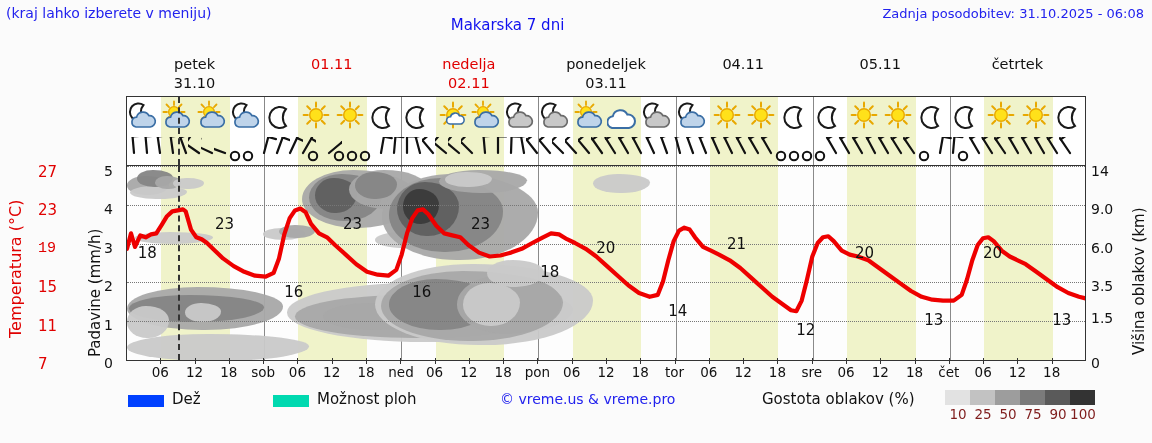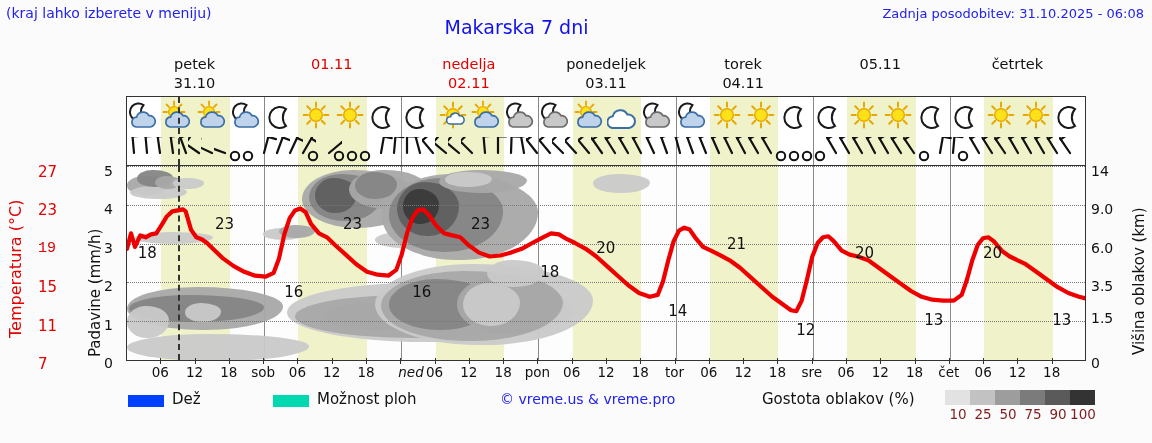--- a/index.html
+++ b/index.html
@@ -1,19 +1,19 @@
 <!DOCTYPE html>
 <html><head>
 <meta charset="utf-8">
 <style>
   html,body{margin:0;padding:0;background:#fbfbfb;}
   body{width:1152px;height:443px;font-family:"DejaVu Sans","Liberation Sans",sans-serif;overflow:hidden;position:relative;}
   .abs{position:absolute;}
   #hdr-left{left:6px;top:5px;font-size:14px;color:#2222ee;white-space:nowrap;}
-  #hdr-title{left:0;top:16px;width:1015px;text-align:center;font-size:19px;color:#1111ee;font-weight:400;padding-left:9px;}
+  #hdr-title{left:0;top:16px;width:1015px;text-align:center;font-size:15px;color:#1111ee;font-weight:400;}
   #hdr-right{right:8px;top:6px;font-size:13px;color:#2222ee;white-space:nowrap;}
   #daybar{position:absolute;left:126px;top:55px;width:960px;height:41px;}
   .daycell{position:absolute;top:0;text-align:center;font-size:14.5px;line-height:19px;color:#111;}
   .daycell.red{color:#e00000;}
 
   
   #band{position:absolute;left:126px;top:96px;width:960px;height:70px;border:1px solid #333;box-sizing:border-box;background:#fff;}
   .bandcol{position:absolute;top:0;height:100%;box-sizing:border-box;}
   .bandcol.hl{background:#f0f3ca;}
   .daysep{position:absolute;top:0;width:1px;height:100%;background:#888;}
@@ -69,21 +69,20 @@
     </div>
     <div class="daycell red" style="left: 274.286px; width: 137.143px;">
       <div>nedelja</div>
       <div>02.11</div>
     </div>
     <div class="daycell" style="left: 411.429px; width: 137.143px;">
       <div>ponedeljek</div>
       <div>03.11</div>
     </div>
     <div class="daycell" style="left: 548.571px; width: 137.143px;">
-      <div>torek</div>
       <div>04.11</div>
     </div>
     <div class="daycell" style="left: 685.714px; width: 137.143px;">
       <div>05.11</div>
     </div>
     <div class="daycell" style="left: 822.857px; width: 137.143px;">
       <div>četrtek</div>
     </div>
   </div>
 
@@ -897,21 +896,21 @@
     <div class="xlab" style="left: 102.857px;">18</div>
     <div class="xtick" style="left: 102.857px;"></div>
     <div class="xlab" style="left: 137.143px;">sob</div>
     <div class="xtick" style="left: 137.143px;"></div>
     <div class="xlab" style="left: 171.429px;">06</div>
     <div class="xtick" style="left: 171.429px;"></div>
     <div class="xlab" style="left: 205.714px;">12</div>
     <div class="xtick" style="left: 205.714px;"></div>
     <div class="xlab" style="left: 240px;">18</div>
     <div class="xtick" style="left: 240px;"></div>
-    <div class="xlab" style="left: 285px; font-style: italic;">ned</div>
+    <div class="xlab" style="left: 275px;">ned</div>
     <div class="xtick" style="left: 274.286px;"></div>
     <div class="xlab" style="left: 308.571px;">06</div>
     <div class="xtick" style="left: 308.571px;"></div>
     <div class="xlab" style="left: 342.857px;">12</div>
     <div class="xtick" style="left: 342.857px;"></div>
     <div class="xlab" style="left: 377.143px;">18</div>
     <div class="xtick" style="left: 377.143px;"></div>
     <div class="xlab" style="left: 411.429px;">pon</div>
     <div class="xtick" style="left: 411.429px;"></div>
     <div class="xlab" style="left: 445.714px;">06</div>

